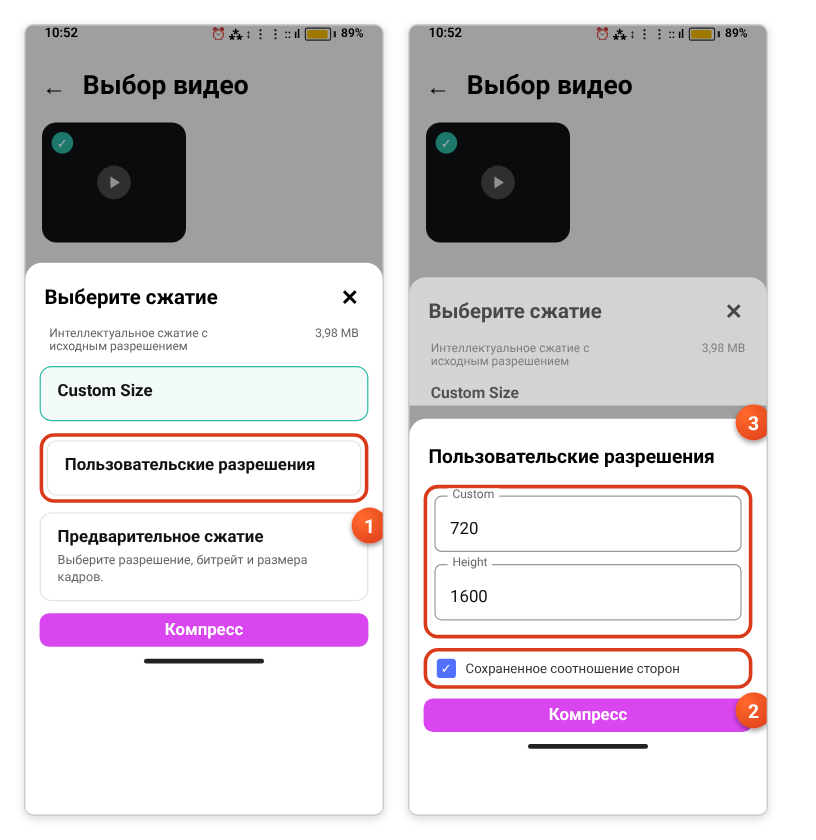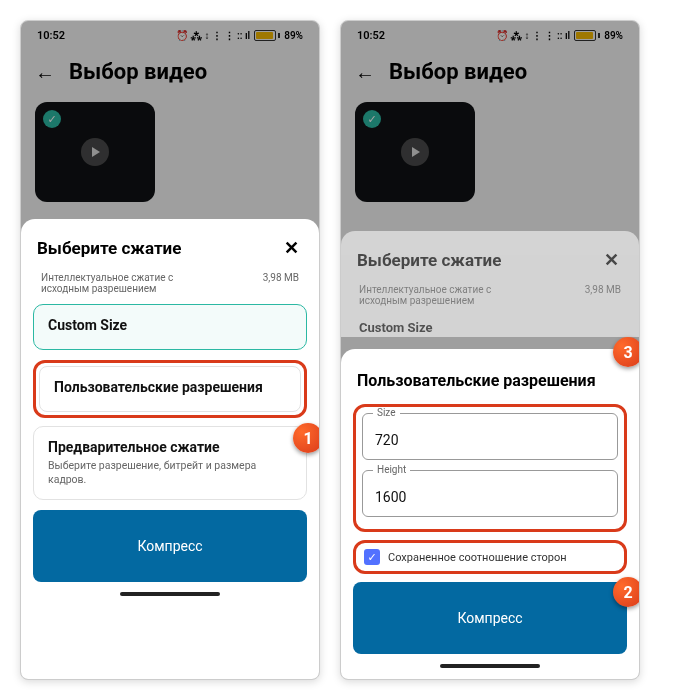--- a/index.html
+++ b/index.html
@@ -18,21 +18,21 @@
     border: 1px solid #ccc;
     border-radius: 8px;
     overflow: hidden;
     position: relative;
     background: #f4f4f4;
     box-shadow: 0 2px 8px rgba(0,0,0,0.15);
   }
   .statusbar {
     height: 28px;
     display: flex;
-    align-items: center;
+    align-items: flex-start;
     justify-content: space-between;
     padding: 0 16px;
     font-size: 11px;
     font-weight: 600;
     color: #000;
   }
   .statusbar .right { display: flex; align-items: center; gap: 4px; font-size: 10px; }
   .battery {
     display: inline-flex;
     align-items: center;
@@ -186,26 +186,26 @@
     color: #fff;
     font-weight: 700;
     font-size: 16px;
     display: flex;
     align-items: center;
     justify-content: center;
     box-shadow: 0 2px 4px rgba(0,0,0,0.4);
     z-index: 10;
   }
   .primary-btn {
-    background: #0369a1;
+    background: #d946ef;
     color: #fff;
     font-size: 14px;
-    font-weight: 400;
+    font-weight: 700;
     text-align: center;
-    padding: 28px;
+    padding: 6px;
     border-radius: 8px;
     margin-top: 6px;
     cursor: pointer;
   }
   .homebar {
     width: 100px;
     height: 4px;
     background: #222;
     border-radius: 2px;
     margin: 10px auto 0;
@@ -377,21 +377,21 @@
   <div class="sheet" style="height:330px;">
     <div class="badge" style="top:-12px; right:-4px;">
       <span>3</span>
     </div>
     <div class="sheet2-title-row">
       <span class="sheet2-title">Пользовательские разрешения</span>
     </div>
 
     <div class="highlight fields-hl">
       <div class="field">
-        <span class="field-label">Size</span>
+        <span class="field-label">Custom</span>
         <span class="field-value">720</span>
       </div>
       <div class="field">
         <span class="field-label">Height</span>
         <span class="field-value">1600</span>
       </div>
     </div>
 
     <div class="highlight" style="padding:4px 6px; margin-top:4px;">
       <div class="checkbox-row">

